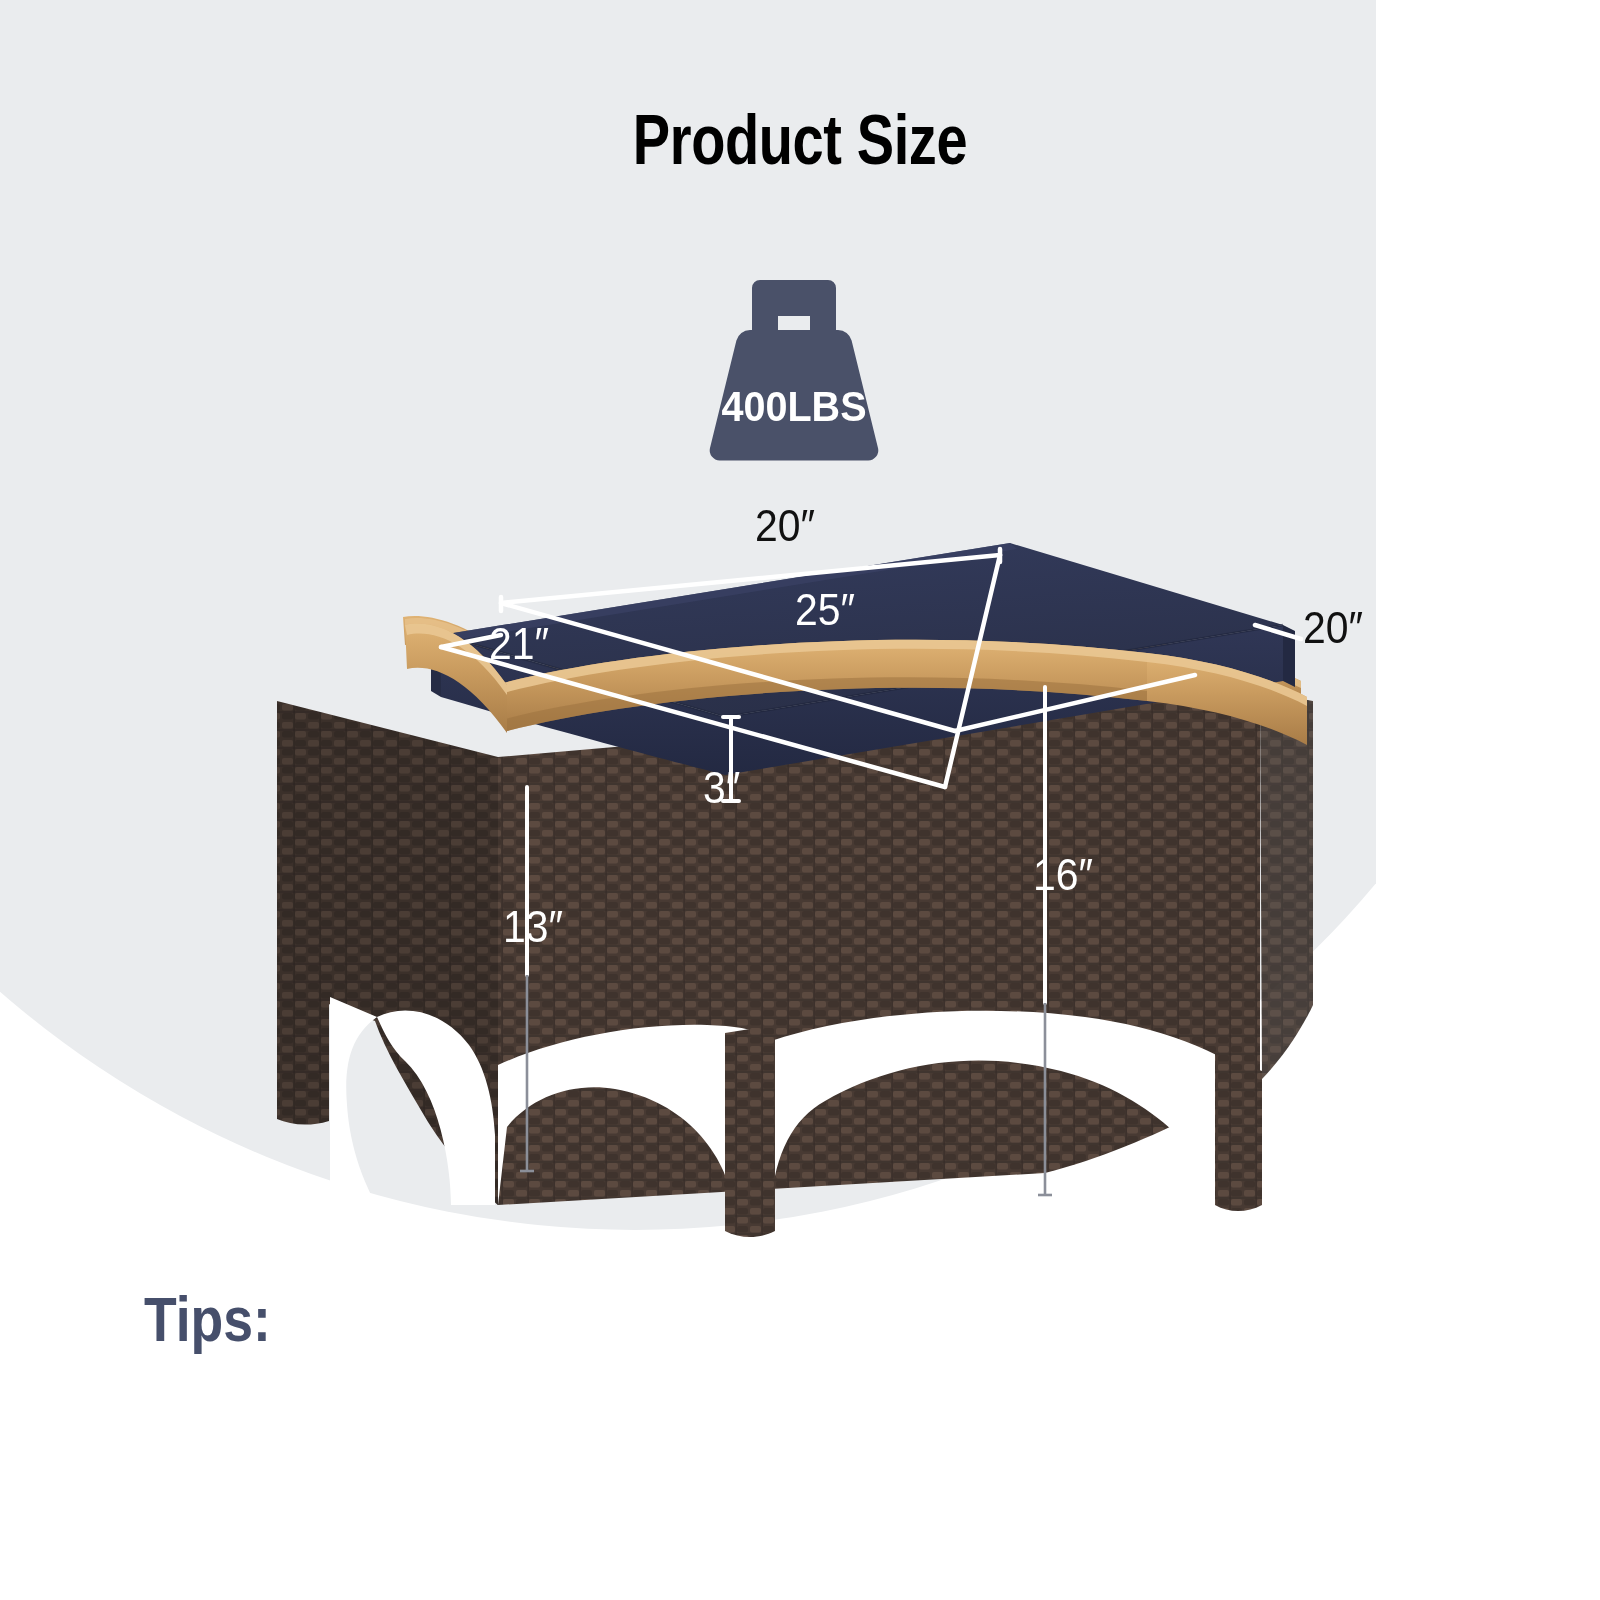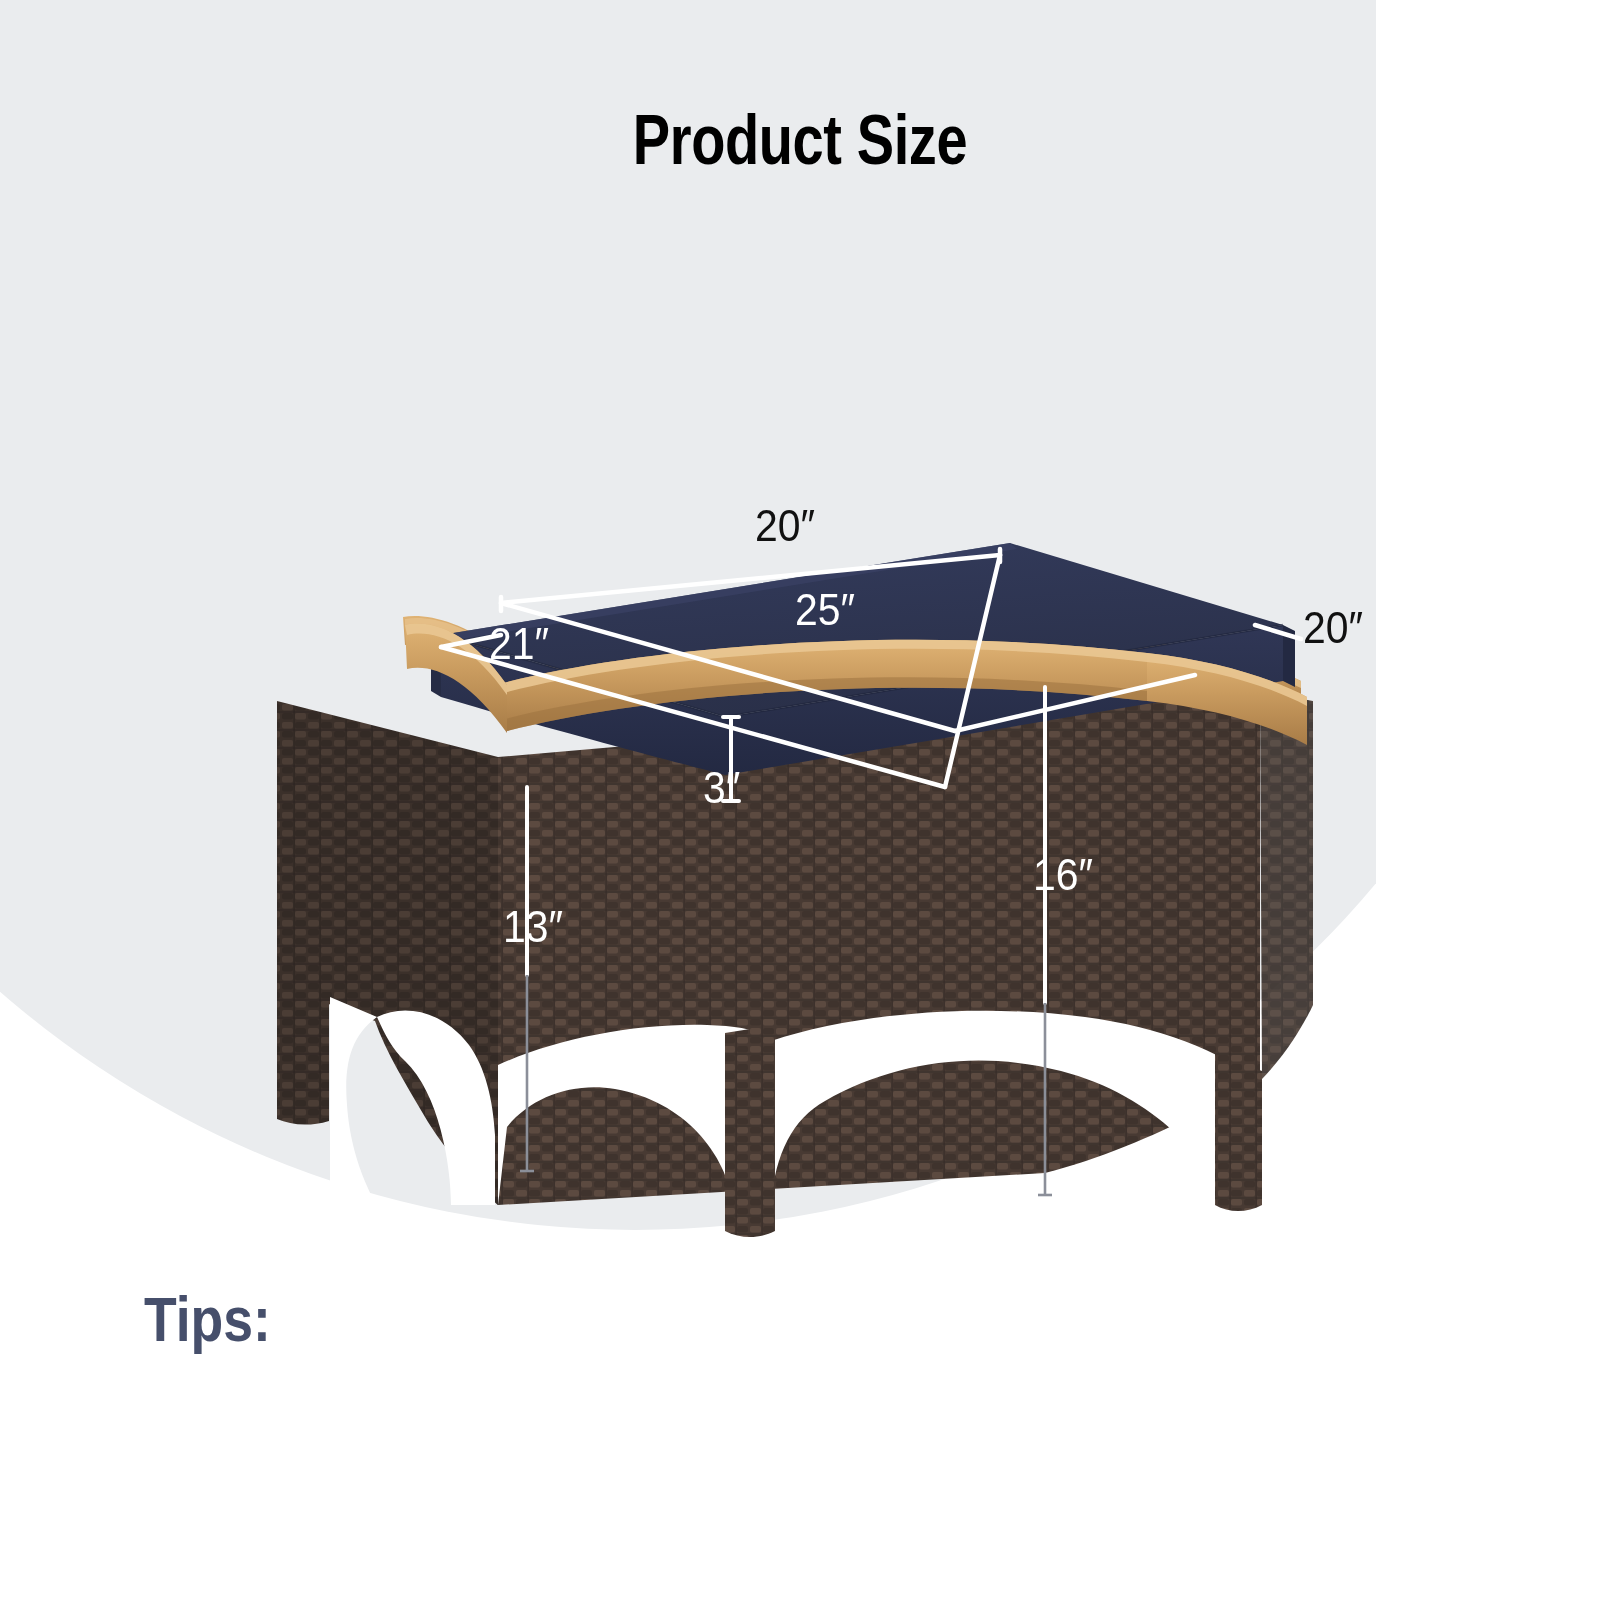--- a/index.html
+++ b/index.html
@@ -100,20 +100,27 @@
 </style>
 </head>
 <body>
 
 <div id="stage">
 
   <div class="bg-circle"></div>
 
   <div class="title">Product Size</div>
 
+  <div class="weight-wrap">
+    <svg class="weight-svg" viewBox="0 0 212 202">
+      <path d="M72 8 h68 a8 8 0 0 1 8 8 v42 h-26 v-14 h-32 v14 h-26 v-42 a8 8 0 0 1 8 -8 z" fill="#4a5169"></path>
+      <path d="M62 58 h88 a14 14 0 0 1 13.6 10.6 L190 176 a10 10 0 0 1 -9.7 12.4 H31.7 a10 10 0 0 1 -9.7 -12.4 L48.4 68.6 A14 14 0 0 1 62 58 z" fill="#4a5169"></path>
+    </svg>
+    <div class="weight-text">400LBS</div>
+  </div>
 
   <div class="product">
     <svg width="1060" height="740" viewBox="0 0 1060 740">
       <defs>
 
         <pattern id="wicker" width="26" height="18" patternUnits="userSpaceOnUse">
           <rect width="26" height="18" fill="#483a33"></rect>
           <rect x="1" y="1" width="11" height="6.5" rx="2" fill="#5c4a40"></rect>
           <rect x="14" y="1" width="11" height="6.5" rx="2" fill="#3f332d"></rect>
           <rect x="1" y="10" width="11" height="6.5" rx="2" fill="#3f332d"></rect>

